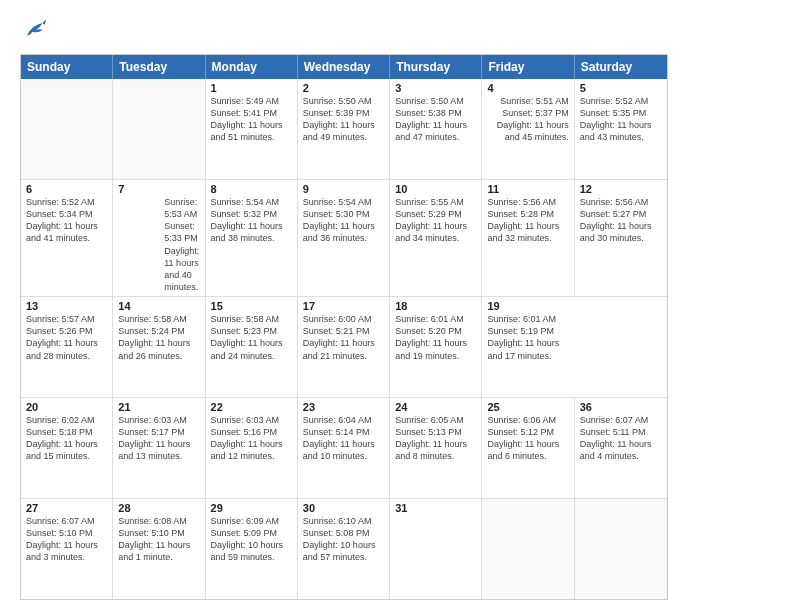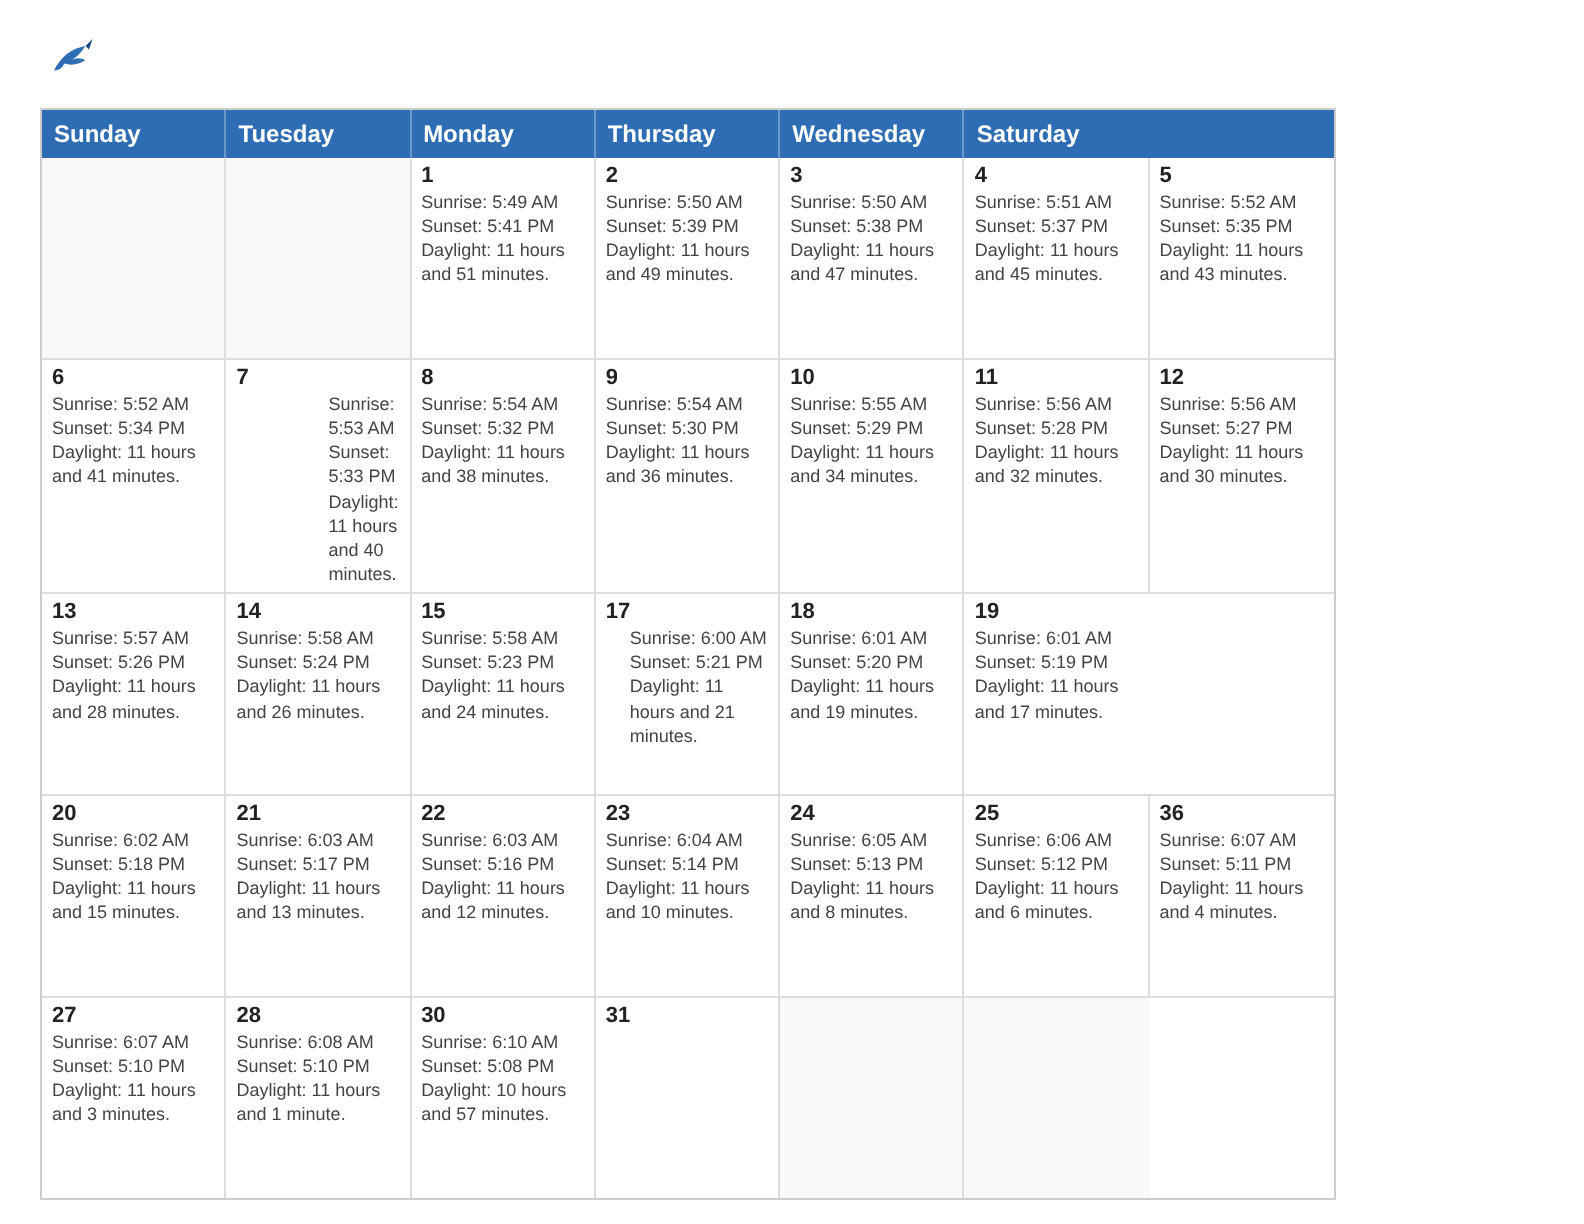--- a/index.html
+++ b/index.html
@@ -126,22 +126,23 @@
       <div class="month-title"></div>
       <div class="location"></div>
     </div>
   </div>
 
   <div class="calendar">
     <div class="cal-header" id="cal-header">
         <div class="cal-header-cell">Sunday</div>
         <div class="cal-header-cell">Tuesday</div>
         <div class="cal-header-cell">Monday</div>
+        <div class="cal-header-cell">Wednesday</div>
         <div class="cal-header-cell">Thursday</div>
-        <div class="cal-header-cell">Wednesday</div>
+        <div class="cal-header-cell">Friday</div>
         <div class="cal-header-cell">Saturday</div>
       </div>
     <div class="cal-body" id="cal-body">
         <div class="cal-row">
           <div class="cal-cell empty"></div>
           <div class="cal-cell empty"></div>
           <div class="cal-cell">
             <div class="day-num">1</div>
             <div class="cell-text" style="white-space: pre-line;">Sunrise: 5:49 AM
 Sunset: 5:41 PM
@@ -154,21 +155,21 @@
 Daylight: 11 hours and 49 minutes.</div>
           </div>
           <div class="cal-cell">
             <div class="day-num">3</div>
             <div class="cell-text" style="white-space: pre-line;">Sunrise: 5:50 AM
 Sunset: 5:38 PM
 Daylight: 11 hours and 47 minutes.</div>
           </div>
           <div class="cal-cell">
             <div class="day-num">4</div>
-            <div class="cell-text" style="white-space: pre-line;">Sunrise: 5:51 AM
+            <div class="cell-text" style="white-space: pre-line; text-align: right;">Sunrise: 5:51 AM
 Sunset: 5:37 PM
 Daylight: 11 hours and 45 minutes.</div>
           </div>
           <div class="cal-cell">
             <div class="day-num">5</div>
             <div class="cell-text" style="white-space: pre-line;">Sunrise: 5:52 AM
 Sunset: 5:35 PM
 Daylight: 11 hours and 43 minutes.</div>
           </div>
         </div>
@@ -230,21 +231,21 @@
 Daylight: 11 hours and 26 minutes.</div>
           </div>
           <div class="cal-cell">
             <div class="day-num">15</div>
             <div class="cell-text" style="white-space: pre-line;">Sunrise: 5:58 AM
 Sunset: 5:23 PM
 Daylight: 11 hours and 24 minutes.</div>
           </div>
           <div class="cal-cell">
             <div class="day-num">17</div>
-            <div class="cell-text" style="white-space: pre-line; margin-left: 12px;">Sunrise: 6:00 AM
+            <div class="cell-text" style="white-space: pre-line;">Sunrise: 6:00 AM
 Sunset: 5:21 PM
 Daylight: 11 hours and 21 minutes.</div>
           </div>
           <div class="cal-cell">
             <div class="day-num">18</div>
             <div class="cell-text" style="white-space: pre-line;">Sunrise: 6:01 AM
 Sunset: 5:20 PM
 Daylight: 11 hours and 19 minutes.</div>
           </div>
           <div class="cal-cell">
@@ -303,20 +304,26 @@
             <div class="day-num">27</div>
             <div class="cell-text" style="white-space: pre-line;">Sunrise: 6:07 AM
 Sunset: 5:10 PM
 Daylight: 11 hours and 3 minutes.</div>
           </div>
           <div class="cal-cell">
             <div class="day-num">28</div>
             <div class="cell-text" style="white-space: pre-line;">Sunrise: 6:08 AM
 Sunset: 5:10 PM
 Daylight: 11 hours and 1 minute.</div>
+          </div>
+          <div class="cal-cell">
+            <div class="day-num">29</div>
+            <div class="cell-text" style="white-space: pre-line;">Sunrise: 6:09 AM
+Sunset: 5:09 PM
+Daylight: 10 hours and 59 minutes.</div>
           </div>
           <div class="cal-cell">
             <div class="day-num">30</div>
             <div class="cell-text" style="white-space: pre-line;">Sunrise: 6:10 AM
 Sunset: 5:08 PM
 Daylight: 10 hours and 57 minutes.</div>
           </div>
           <div class="cal-cell">
             <div class="day-num">31</div>
           </div>

